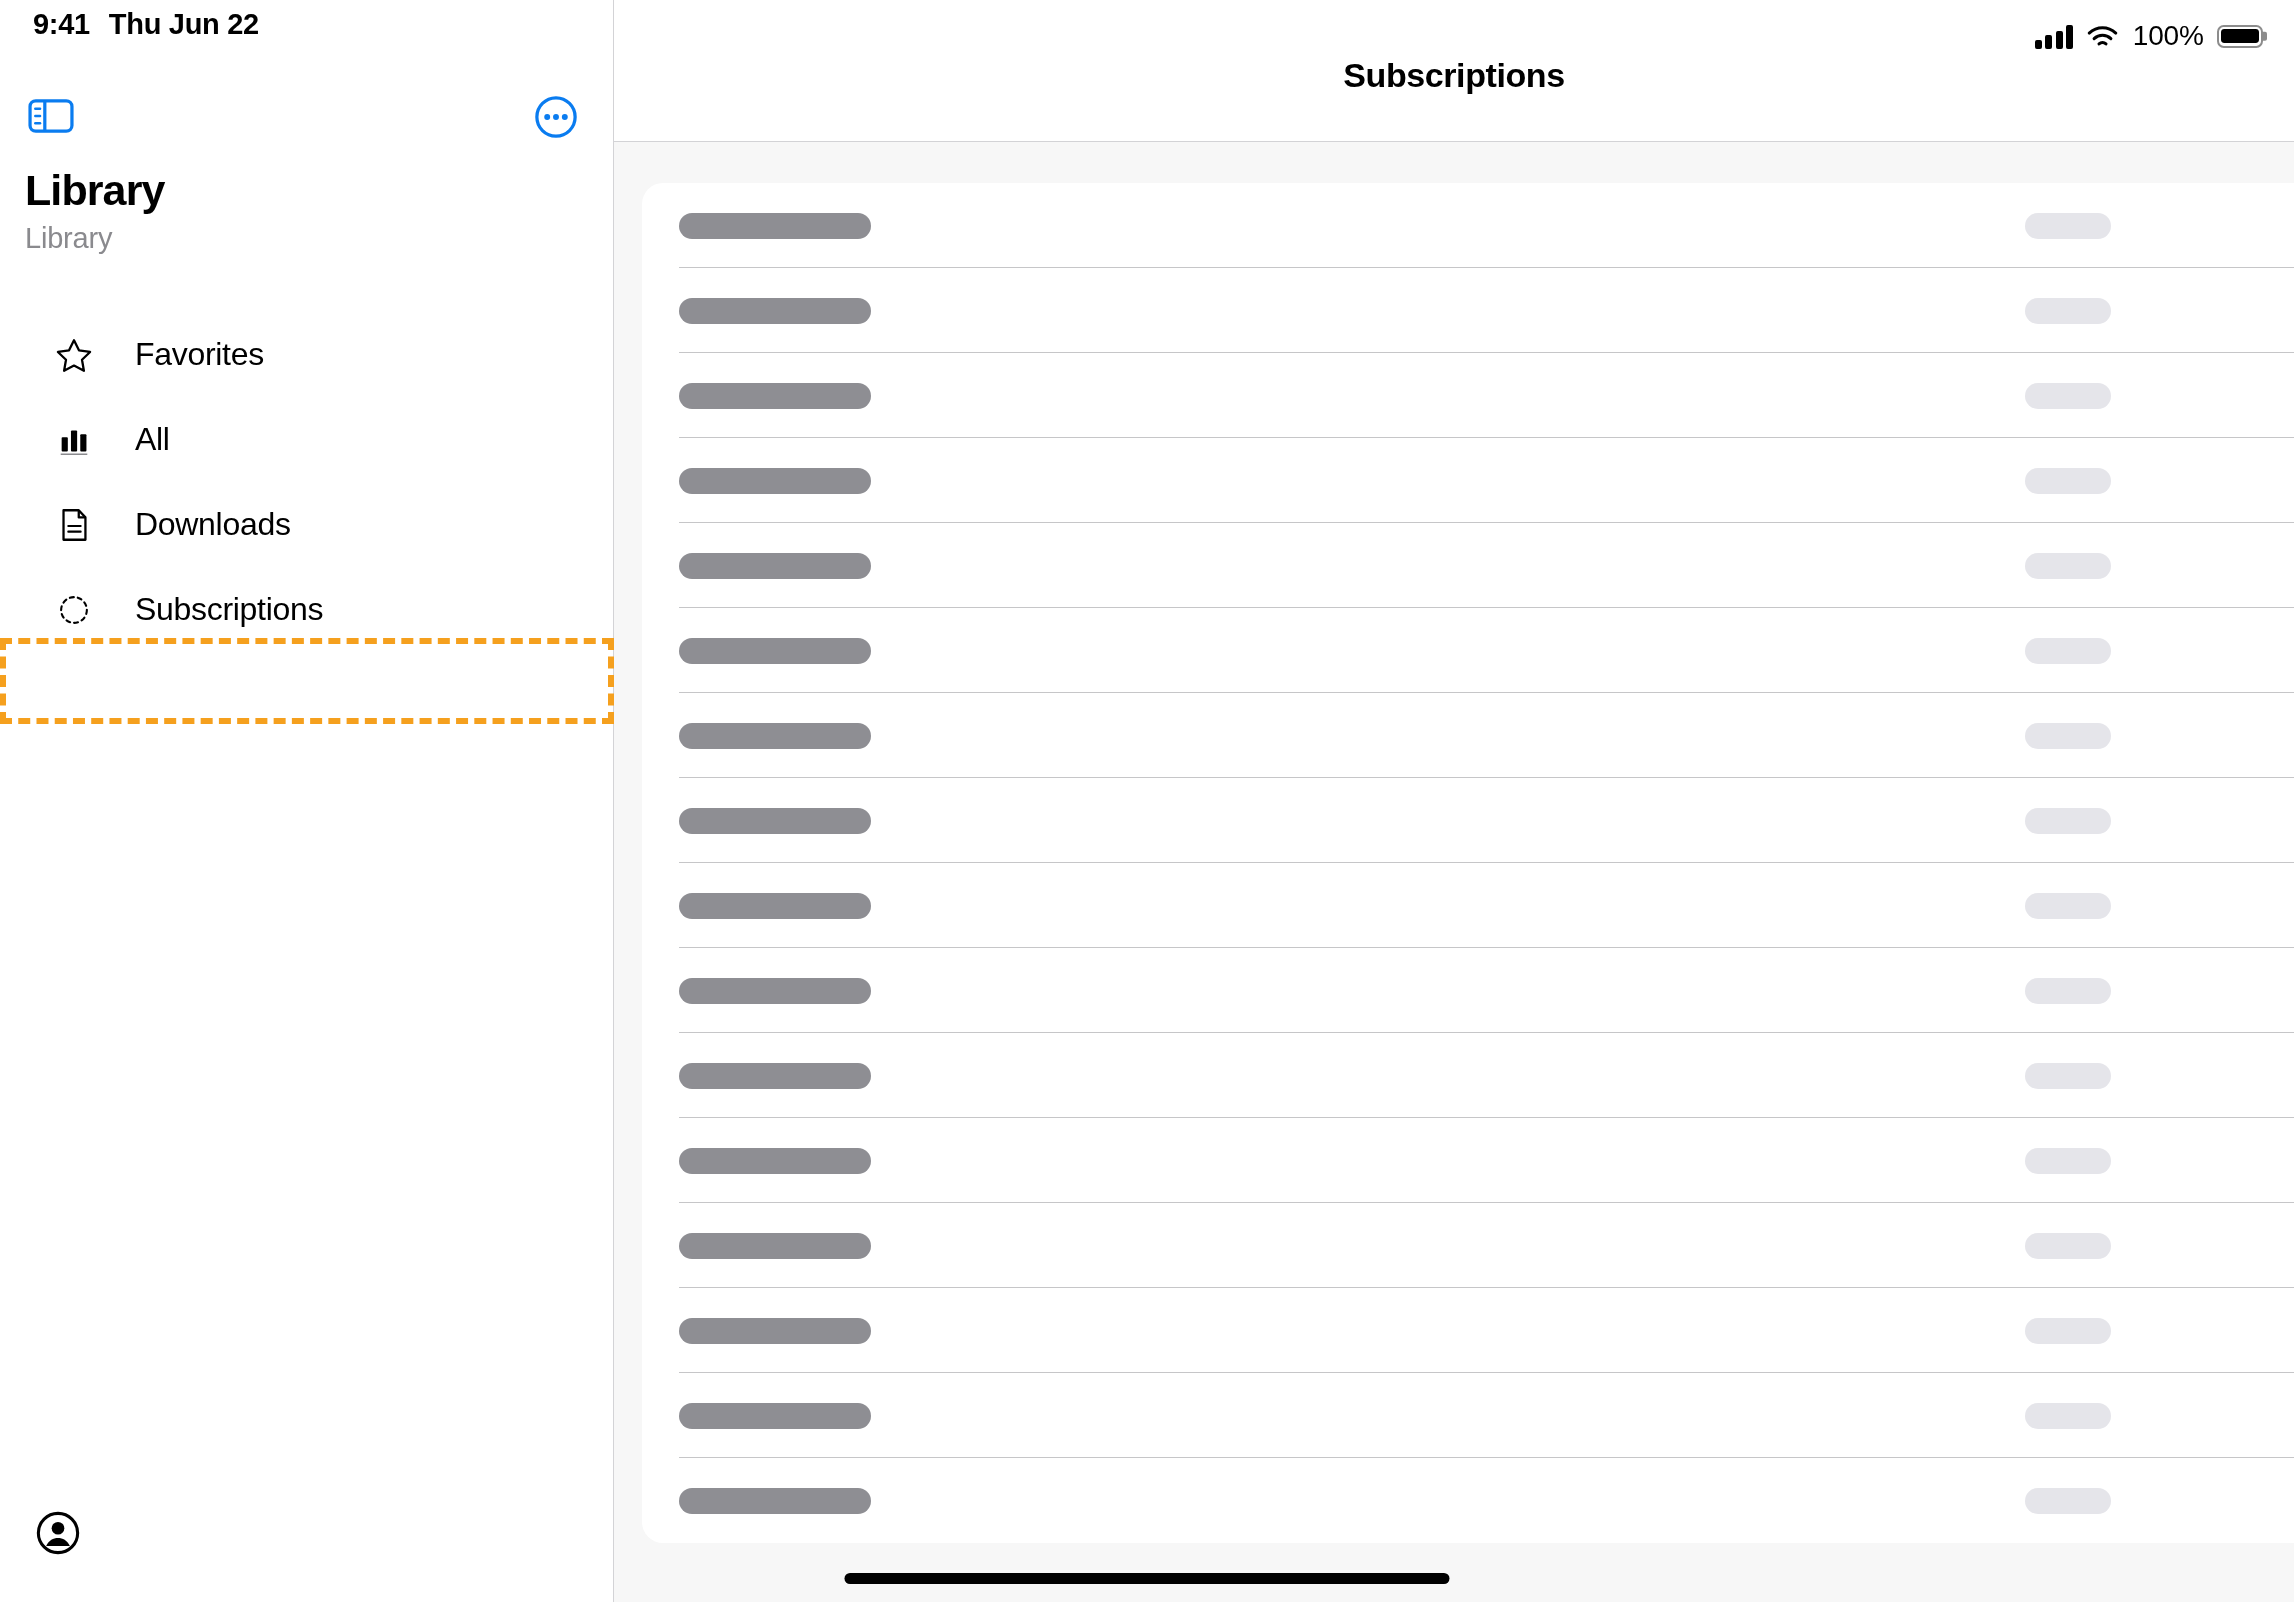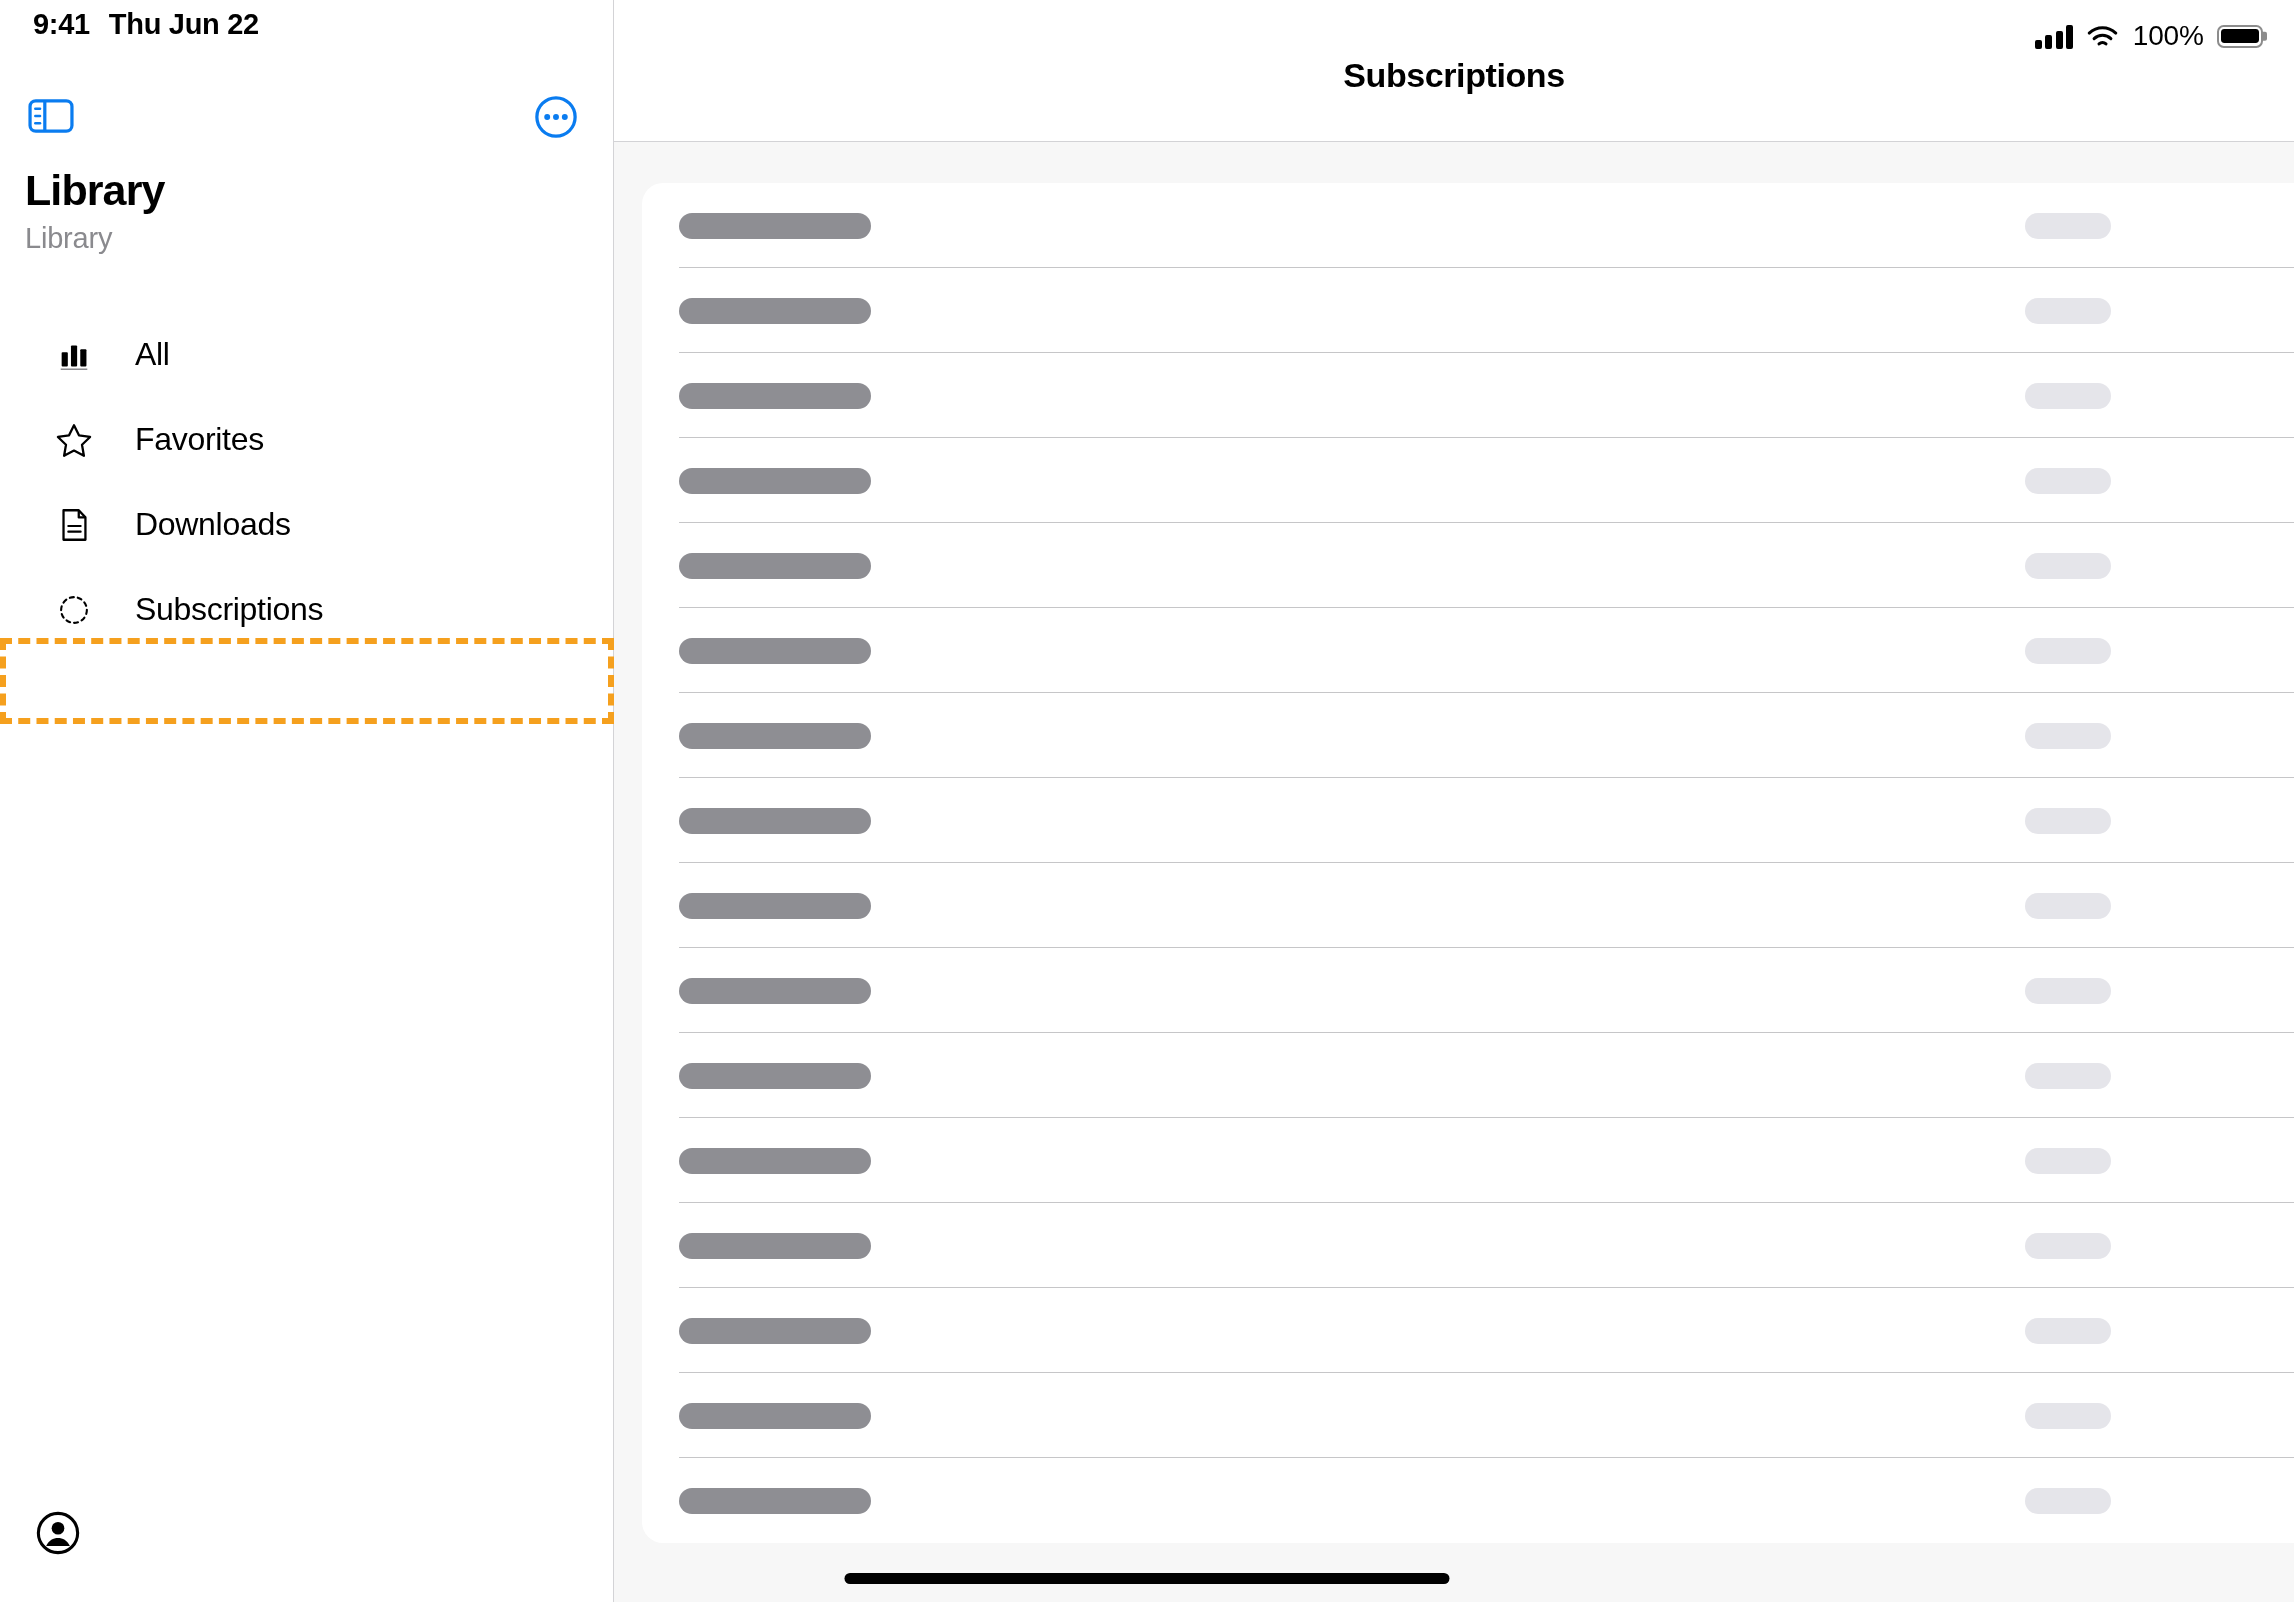--- a/index.html
+++ b/index.html
@@ -335,40 +335,40 @@
         </svg>
       </div>
     </div>
 
     <div id="library-header">
       <div id="library-title">Library</div>
       <div id="library-subtitle">Library</div>
     </div>
 
     <div id="sidebar-nav">
+
+      <div class="nav-item">
+        <span class="nav-icon">
+          <svg width="40" height="40" viewBox="0 0 42 42" fill="none">
+            <path d="M21 5.5 L26.2 16.1 L37.9 17.8 L29.4 26.0 L31.4 37.6 L21 32.1 L10.6 37.6 L12.6 26.0 L4.1 17.8 L15.8 16.1 Z" stroke="#000" stroke-width="2.4" stroke-linejoin="round" fill="none"></path>
+          </svg>
+        </span>
+        <span class="nav-label">Favorites</span>
+      </div>
 
       <div class="nav-item">
         <span class="nav-icon">
           <svg width="38" height="38" viewBox="0 0 40 40" fill="none">
             <rect x="7" y="17" width="6.5" height="15" rx="1" fill="#000"></rect>
             <rect x="16.8" y="10" width="6.5" height="22" rx="1" fill="#000"></rect>
             <rect x="26.6" y="14" width="6.5" height="18" rx="1" fill="#000"></rect>
             <line x1="6" y1="35" x2="34" y2="35" stroke="#8a8a8e" stroke-width="1.6"></line>
           </svg>
         </span>
         <span class="nav-label">All</span>
-      </div>
-
-      <div class="nav-item">
-        <span class="nav-icon">
-          <svg width="40" height="40" viewBox="0 0 42 42" fill="none">
-            <path d="M21 5.5 L26.2 16.1 L37.9 17.8 L29.4 26.0 L31.4 37.6 L21 32.1 L10.6 37.6 L12.6 26.0 L4.1 17.8 L15.8 16.1 Z" stroke="#000" stroke-width="2.4" stroke-linejoin="round" fill="none"></path>
-          </svg>
-        </span>
-        <span class="nav-label">Favorites</span>
       </div>
 
 
       <div class="nav-item">
         <span class="nav-icon">
           <svg width="40" height="40" viewBox="0 0 42 42" fill="none">
             <path d="M10 5.5 H26 L33 13 V36.5 H10 Z" stroke="#000" stroke-width="2.4" stroke-linejoin="round" fill="none"></path>
             <path d="M26 5.5 V13 H33" stroke="#000" stroke-width="2.4" stroke-linejoin="round" fill="none"></path>
             <line x1="15" y1="22" x2="28" y2="22" stroke="#000" stroke-width="2.2" stroke-linecap="round"></line>
             <line x1="15" y1="28" x2="28" y2="28" stroke="#000" stroke-width="2.2" stroke-linecap="round"></line>

